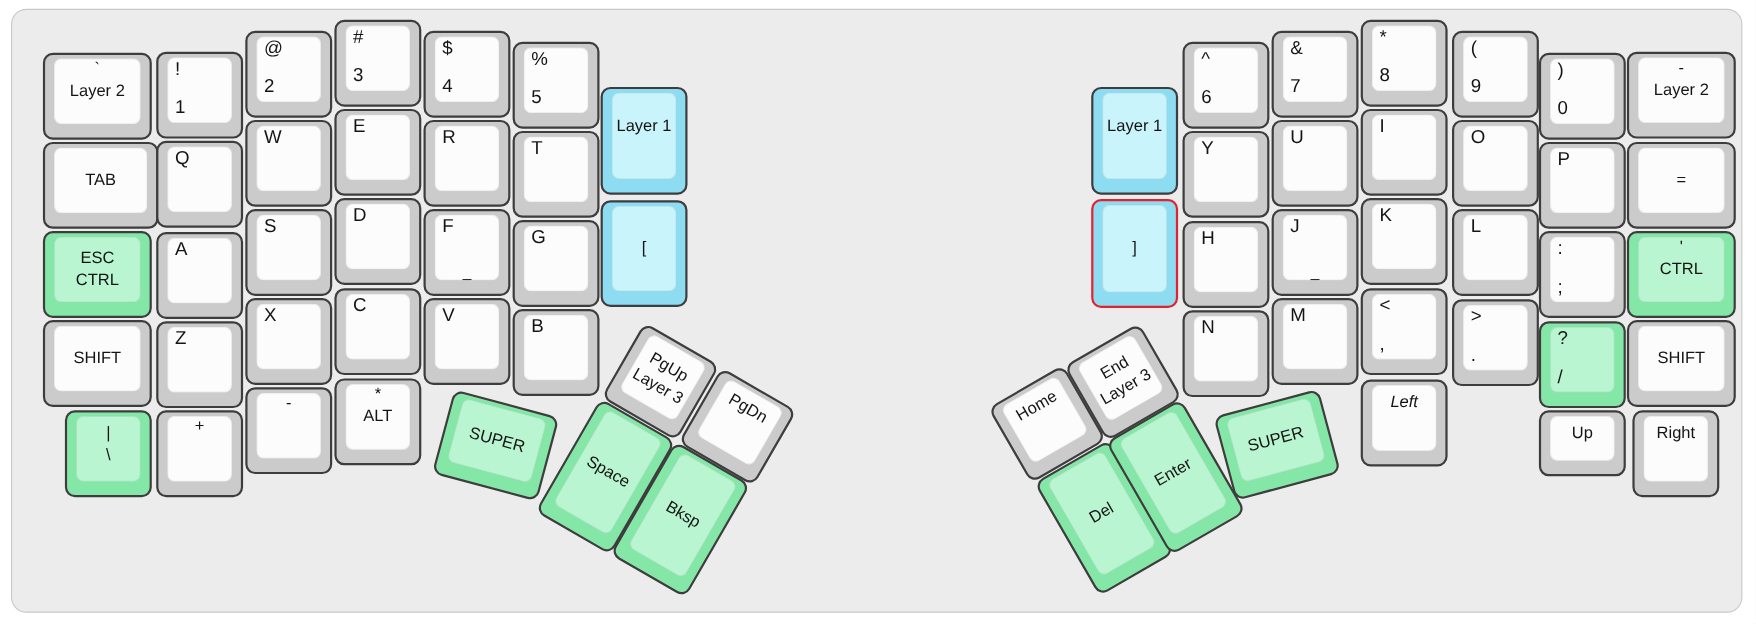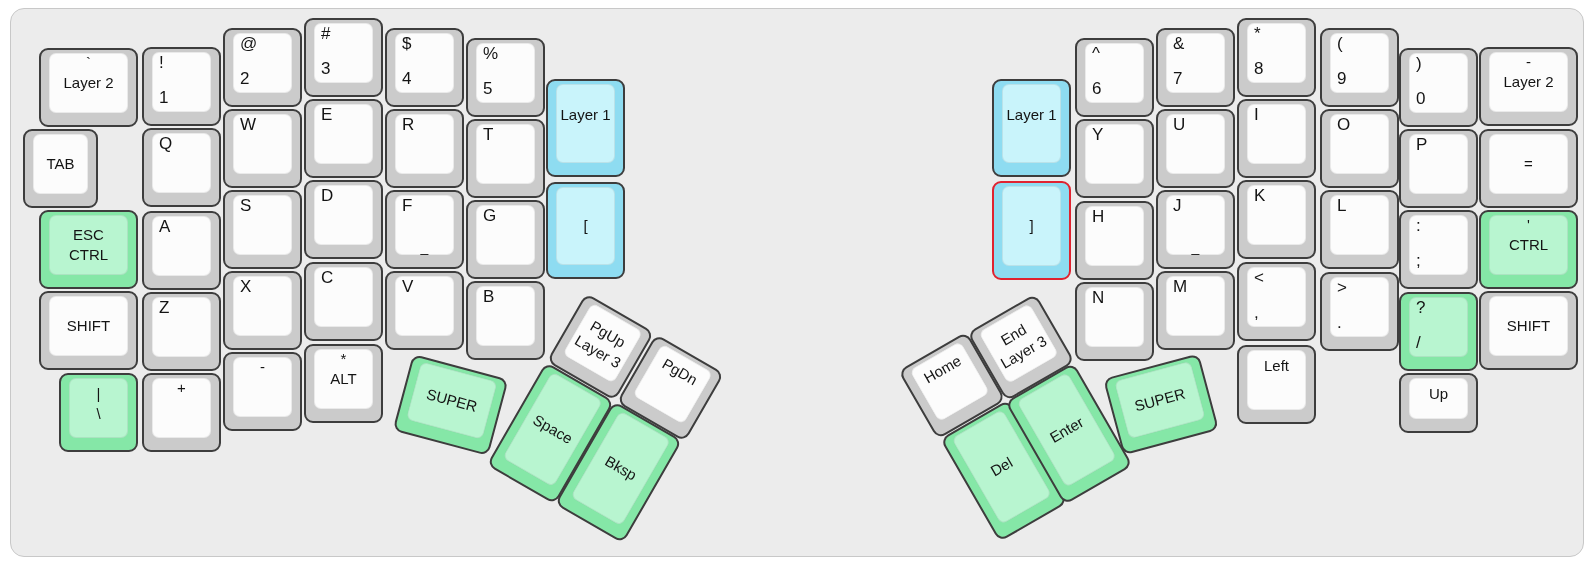--- a/index.html
+++ b/index.html
@@ -32,21 +32,21 @@
   <div class="panel" style="background: rgb(236, 236, 236); border-color: rgb(200, 200, 200);"></div>
   <div id="keys">
       <div class="key" style="left: 39px; top: 48px; width: 99px; height: 79px; --base: #cbcbcb; --top: #fcfcfc;">
         <div class="cap">
           <div class="lg lg-tc"><span>`</span></div>
           <div class="lg lg-c">
             <span>Layer 2</span>
           </div>
         </div>
       </div>
-      <div class="key" style="left: 23px; top: 129px; width: 75px; height: 79px; --base: #cbcbcb; --top: #fcfcfc;">
+      <div class="key" style="left: 39px; top: 129px; width: 105px; height: 79px; --base: #cbcbcb; --top: #fcfcfc;">
         <div class="cap">
           <div class="lg lg-c">
             <span>TAB</span>
           </div>
         </div>
       </div>
       <div class="key" style="left: 39px; top: 210px; width: 99px; height: 79px; padding-left: 26px; --base: #85e7a7; --top: #b8f5d0;">
         <div class="cap">
           <div class="lg lg-c">
             <span>ESC</span>
@@ -379,21 +379,21 @@
         </div>
       </div>
       <div class="key" style="left: 1237px; top: 262px; width: 79px; height: 79px; --base: #cbcbcb; --top: #fcfcfc;">
         <div class="cap">
           <div class="lg lg-tl">
             <span>&lt;</span>
             <span>,</span>
           </div>
         </div>
       </div>
-      <div class="key" style="left: 1237px; top: 345px; width: 79px; height: 79px; --base: #cbcbcb; --top: #fcfcfc;">
+      <div class="key" style="left: 1237px; top: 345px; width: 79px; height: 79px; font-style: italic; --base: #cbcbcb; --top: #fcfcfc;">
         <div class="cap">
           <div class="lg lg-ct">
             <span>Left</span>
           </div>
         </div>
       </div>
       <div class="key" style="left: 1320px; top: 28px; width: 79px; height: 79px; --base: #cbcbcb; --top: #fcfcfc;">
         <div class="cap">
           <div class="lg lg-tl">
             <span>(</span>
@@ -481,20 +481,27 @@
           <div class="lg lg-tc"><span>'</span></div>
           <div class="lg lg-c">
             <span>CTRL</span>
           </div>
         </div>
       </div>
       <div class="key" style="left: 1479px; top: 291px; width: 99px; height: 79px; --base: #cbcbcb; --top: #fcfcfc;">
         <div class="cap">
           <div class="lg lg-c">
             <span>SHIFT</span>
+          </div>
+        </div>
+      </div>
+      <div class="key" style="left: 1484px; top: 373px; width: 79px; height: 79px; --base: #cbcbcb; --top: #fcfcfc;">
+        <div class="cap">
+          <div class="lg lg-ct">
+            <span>Right</span>
           </div>
         </div>
       </div>
       <div class="key" style="left: 898px; top: 371px; width: 79px; height: 79px; transform: rotate(-30deg); --base: #cbcbcb; --top: #fcfcfc;">
         <div class="cap">
           <div class="lg lg-ct">
             <span>Home</span>
           </div>
         </div>
       </div>

